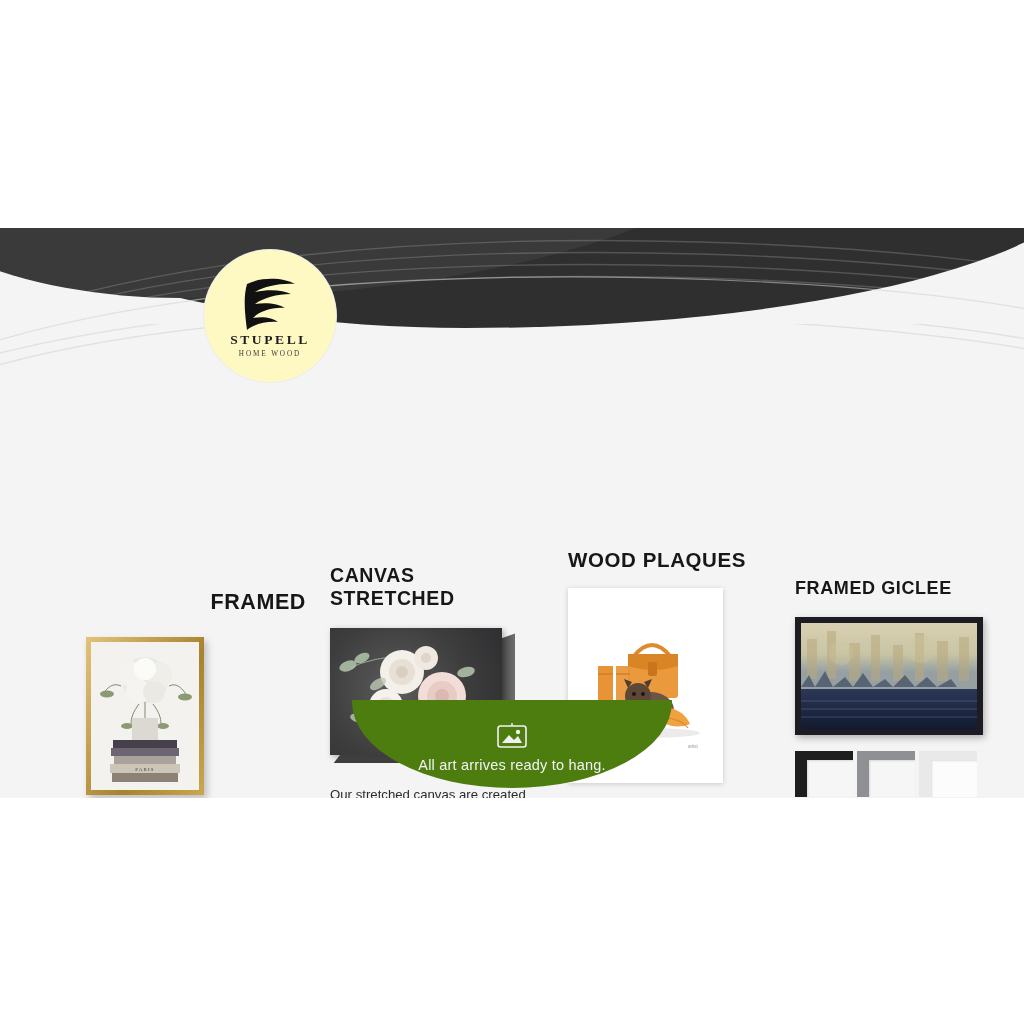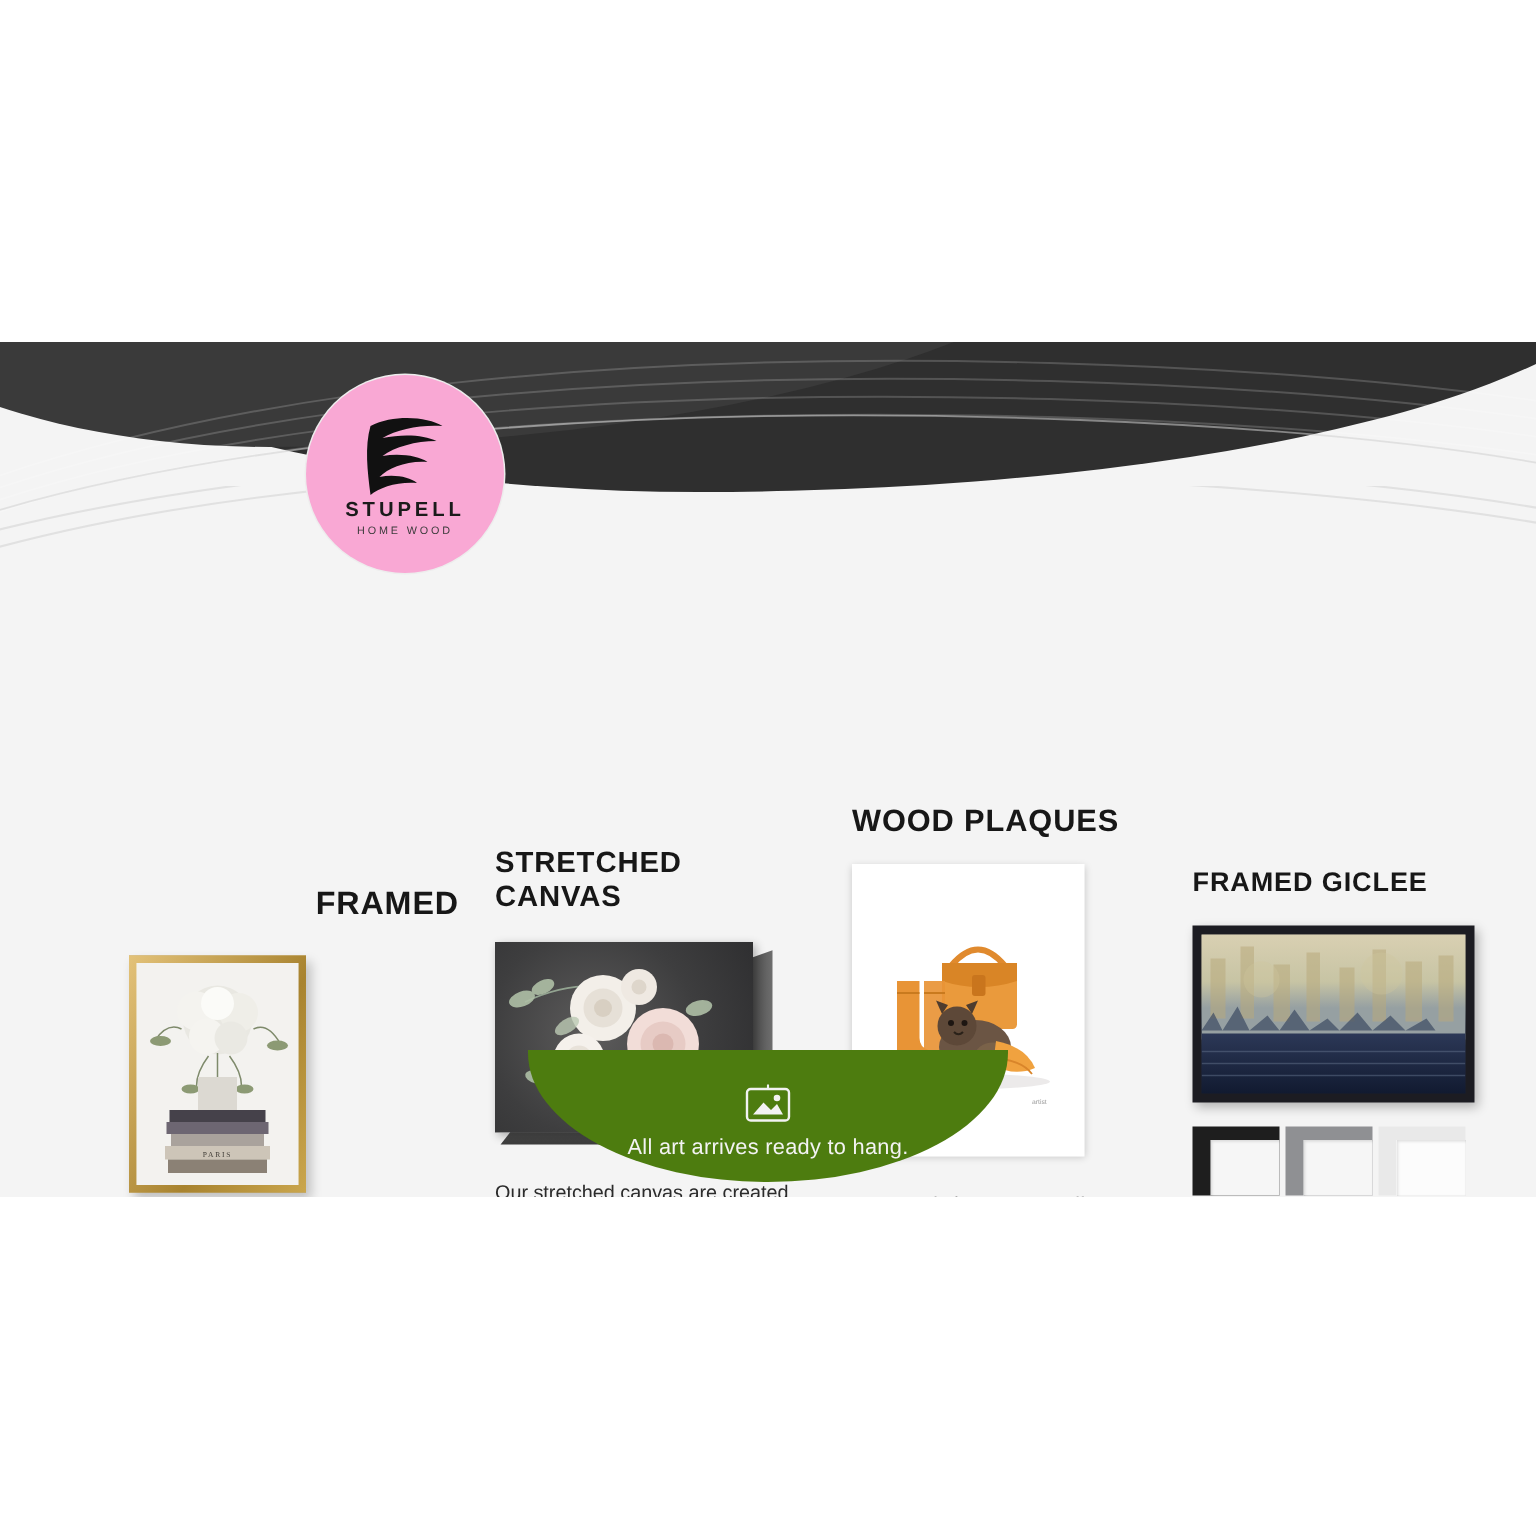--- a/index.html
+++ b/index.html
@@ -55,27 +55,28 @@
   }
 
   
   .logo-badge {
     position: absolute;
     left: 204px;
     top: 250px;
     width: 132px;
     height: 132px;
     border-radius: 50%;
-    background: #f9a8d4;
+    background: #fef9c3;
     display: flex;
     flex-direction: column;
     align-items: center;
     justify-content: center;
     box-shadow: 0 0 0 1px #ededed;
     z-index: 6;
+    font-family: Liberation Serif, serif;
   }
   .logo-mark {
     width: 62px;
     height: 56px;
     margin-bottom: 2px;
   }
   .logo-name {
     font-size: 13.5px;
     letter-spacing: 2.6px;
     font-weight: 700;
@@ -158,21 +159,21 @@
     position: absolute;
     left: 0; top: 0;
     width: 172px; height: 127px;
     background: radial-gradient(circle at 38% 48%, #5d5c5c 0%, #3e3e3f 55%, #2e2e30 100%);
     overflow: hidden;
     box-shadow: 2px 2px 6px rgba(0,0,0,0.3);
   }
   #col2 .col-body { margin-top: 22px; width: 196px; }
 
   
-  #col3 { left: 568px; top: 308px; width: 200px; }
+  #col3 { left: 568px; top: 320px; width: 200px; }
   #col3 .col-title { font-size: 20.5px; }
   .plaque-wrap {
     margin-top: 16px;
     width: 155px;
     height: 195px;
     background: #ffffff;
     box-shadow: 0 1px 5px rgba(0,0,0,0.18);
     position: relative;
     overflow: hidden;
   }
@@ -316,22 +317,22 @@
               <text x="54" y="129" font-size="5" text-anchor="middle" fill="#44403a" font-family="Liberation Serif, serif" letter-spacing="1.2">PARIS</text>
             </svg>
           </div>
         </div>
       </div>
 
     </div>
 
     <div class="col" id="col2">
       <div class="col-title">
+        <div>CANVAS</div>
         <div>STRETCHED</div>
-        <div>CANVAS</div>
       </div>
 
       <div class="stretched-wrap">
         <div class="canvas-box">
           <div class="canvas-side"></div>
           <div class="canvas-bottom"></div>
           <div class="canvas-face">
             <svg width="172" height="127" viewBox="0 0 172 127">
               <g stroke="#9fb39c" stroke-width="1.2" fill="none" opacity="0.85">
                 <path d="M20,40 C45,28 70,26 96,34"></path>

